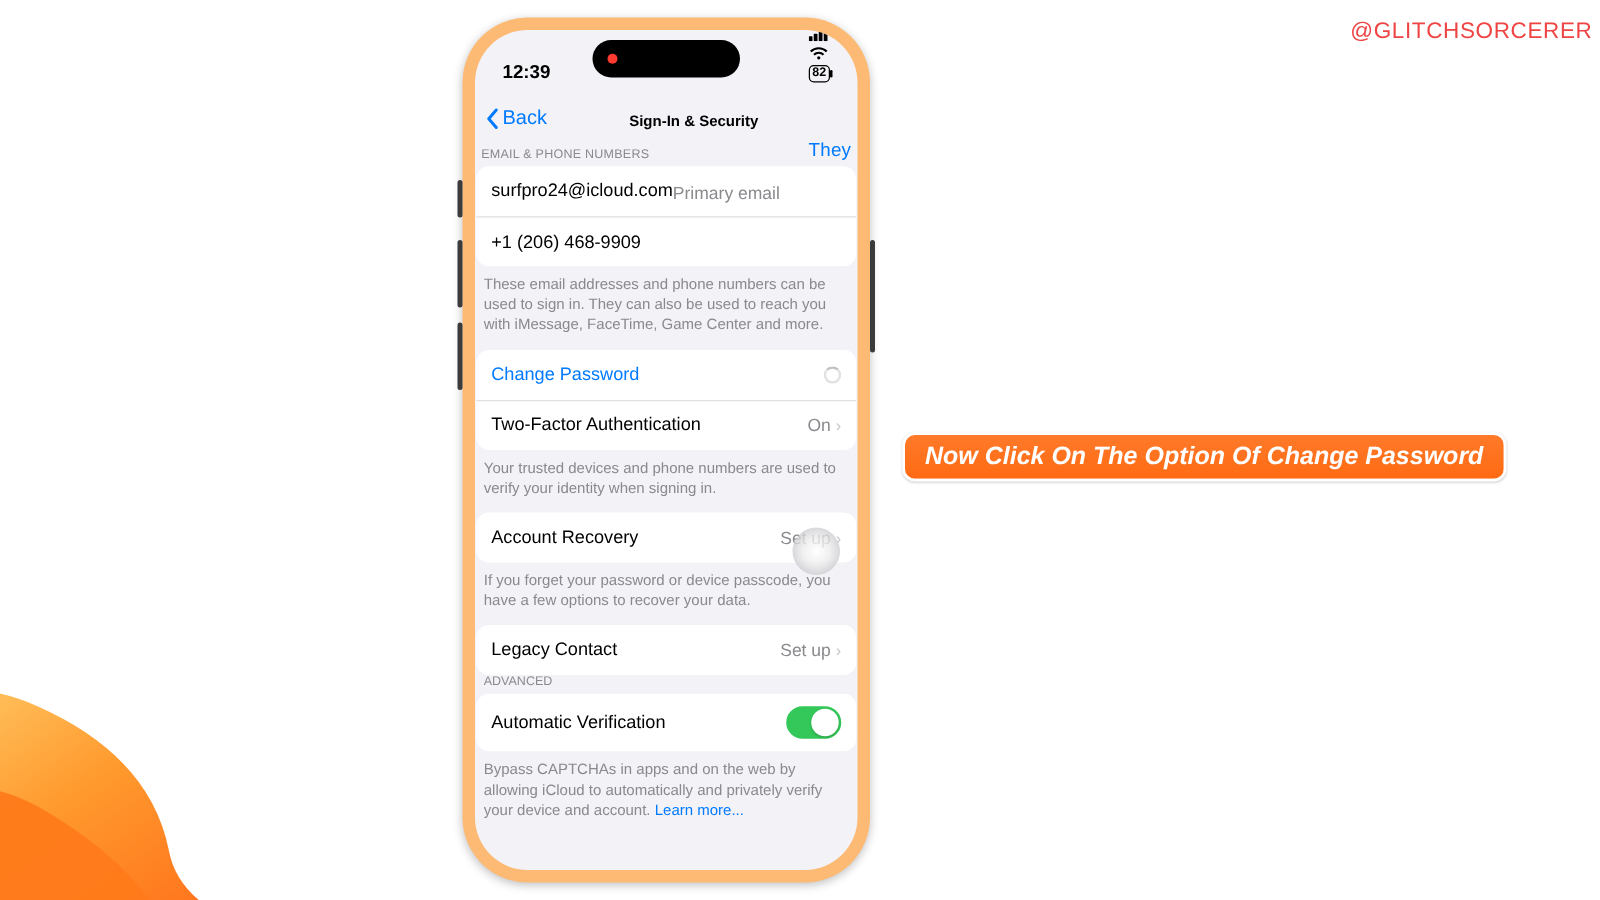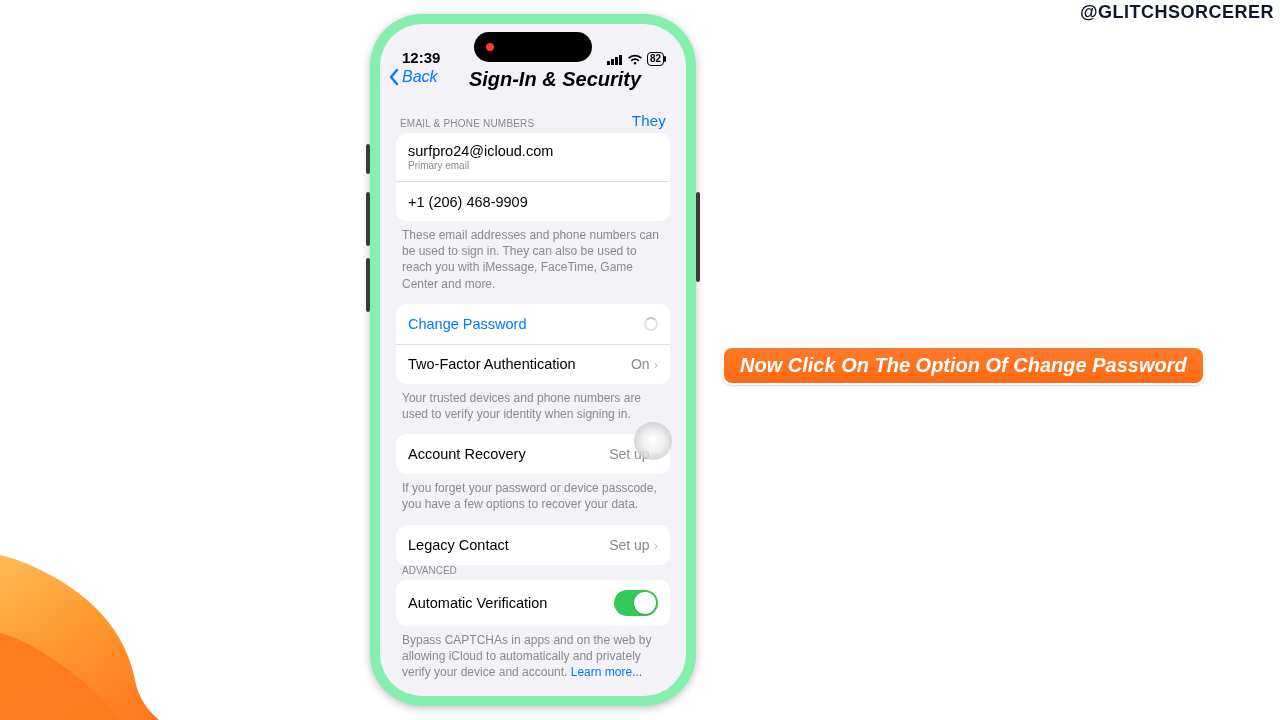--- a/index.html
+++ b/index.html
@@ -8,26 +8,26 @@
   height: 720px;
   background: #ffffff;
   font-family: -apple-system, BlinkMacSystemFont, "Helvetica Neue", Arial, sans-serif;
   position: relative;
   overflow: hidden;
 }
 
 
 .watermark {
   position: absolute;
-  top: 2px;
+  top: 14px;
   right: 6px;
   font-size: 18px;
-  font-weight: 700;
+  font-weight: 400;
   letter-spacing: 0.5px;
-  color: #0f172a;
+  color: #ef4444;
 }
 
 
 .blob {
   position: absolute;
   left: -90px;
   bottom: -60px;
   width: 340px;
   height: 310px;
 }
@@ -49,21 +49,21 @@
   white-space: nowrap;
 }
 
 
 .phone {
   position: absolute;
   left: 370px;
   top: 14px;
   width: 326px;
   height: 692px;
-  background: #86efac;
+  background: #fdba74;
   border-radius: 52px;
   padding: 10px;
   box-shadow: 0 2px 8px rgba(0,0,0,0.25);
 }
 .phone-side-btn { position: absolute; background:#3b3b3b; border-radius: 3px; }
 .btn-right { right:-4px; top:178px; width:4px; height:90px; }
 .btn-left1 { left:-4px; top:130px; width:4px; height:30px; }
 .btn-left2 { left:-4px; top:178px; width:4px; height:54px; }
 .btn-left3 { left:-4px; top:244px; width:4px; height:54px; }
 
@@ -99,55 +99,54 @@
 
 .status {
   height: 44px;
   display: flex;
   align-items: flex-end;
   padding: 0 22px 2px;
   font-size: 15px;
   font-weight: 600;
 }
 .status .time { flex:1; }
-.status .right { display:flex; align-items:center; gap:4px; }
+.status .right { display:flex; align-items:center; gap:4px;flex-direction:column; }
 .batt {
   display:inline-flex; align-items:center;
   border:1px solid #000; border-radius:4px;
   padding:0 2px; font-size:10px; font-weight:700;
   height:14px; line-height:12px;
   position: relative;
 }
 .batt::after{
   content:""; position:absolute; right:-3px; top:3px;
   width:2px; height:6px; background:#000; border-radius:1px;
 }
 
 
 .nav {
   height: 36px;
   display: flex;
-  align-items: flex-start;
+  align-items: flex-end;
   padding: 0 8px;
   position: relative;
   font-size: 16px;
-  font-style: italic;
 }
 .nav .back {
   color: #007aff;
   display:flex; align-items:center;
   gap:2px;
   font-size: 16px;
 }
 .nav .title {
   position:absolute; left:0; right:0; text-align:center;
-  font-weight:600; font-size:20px;margin-left:44px;
-}
-
-.content { padding: 0 16px; font-size: 13px; }
+  font-weight:600; font-size:12px;margin-left:44px;
+}
+
+.content { padding: 0 1px; font-size: 13px; }
 .section-header {
   display:flex; justify-content:space-between; align-items:flex-end;
   padding: 8px 4px 4px;
   text-transform: uppercase;
   font-size: 10px;
   color:#8a8a8e;
   letter-spacing: 0.2px;
 }
 .section-header .edit { color:#007aff; text-transform:none; font-size:15px; }
 
@@ -157,23 +156,23 @@
   overflow:hidden;
 }
 .row {
   padding: 10px 12px;
   display:flex;
   align-items:center;
   justify-content:space-between;
   min-height: 40px;
 }
 .row + .row { border-top: 0.5px solid #e0e0e4; }
-.row .main { display:flex; flex-direction:column; }
+.row .main { display:flex; flex-direction:row;text-align:right; }
 .row .label { font-size:14.5px; color:#000; }
-.row .sub { font-size:10px; color:#8a8a8e; margin-top:1px; }
+.row .sub { font-size:14px; color:#8a8a8e; margin-top:1px; }
 .row .value { font-size:14px; color:#8a8a8e; display:flex; align-items:flex-end; gap:4px;}
 .row.link .label { color:#007aff; }
 
 .chevron { color:#c5c5c9; font-size:13px; }
 .footer-text {
   font-size: 12px;
   color:#8a8a8e;
   padding: 6px 6px 12px;
   line-height: 1.35;
 }

